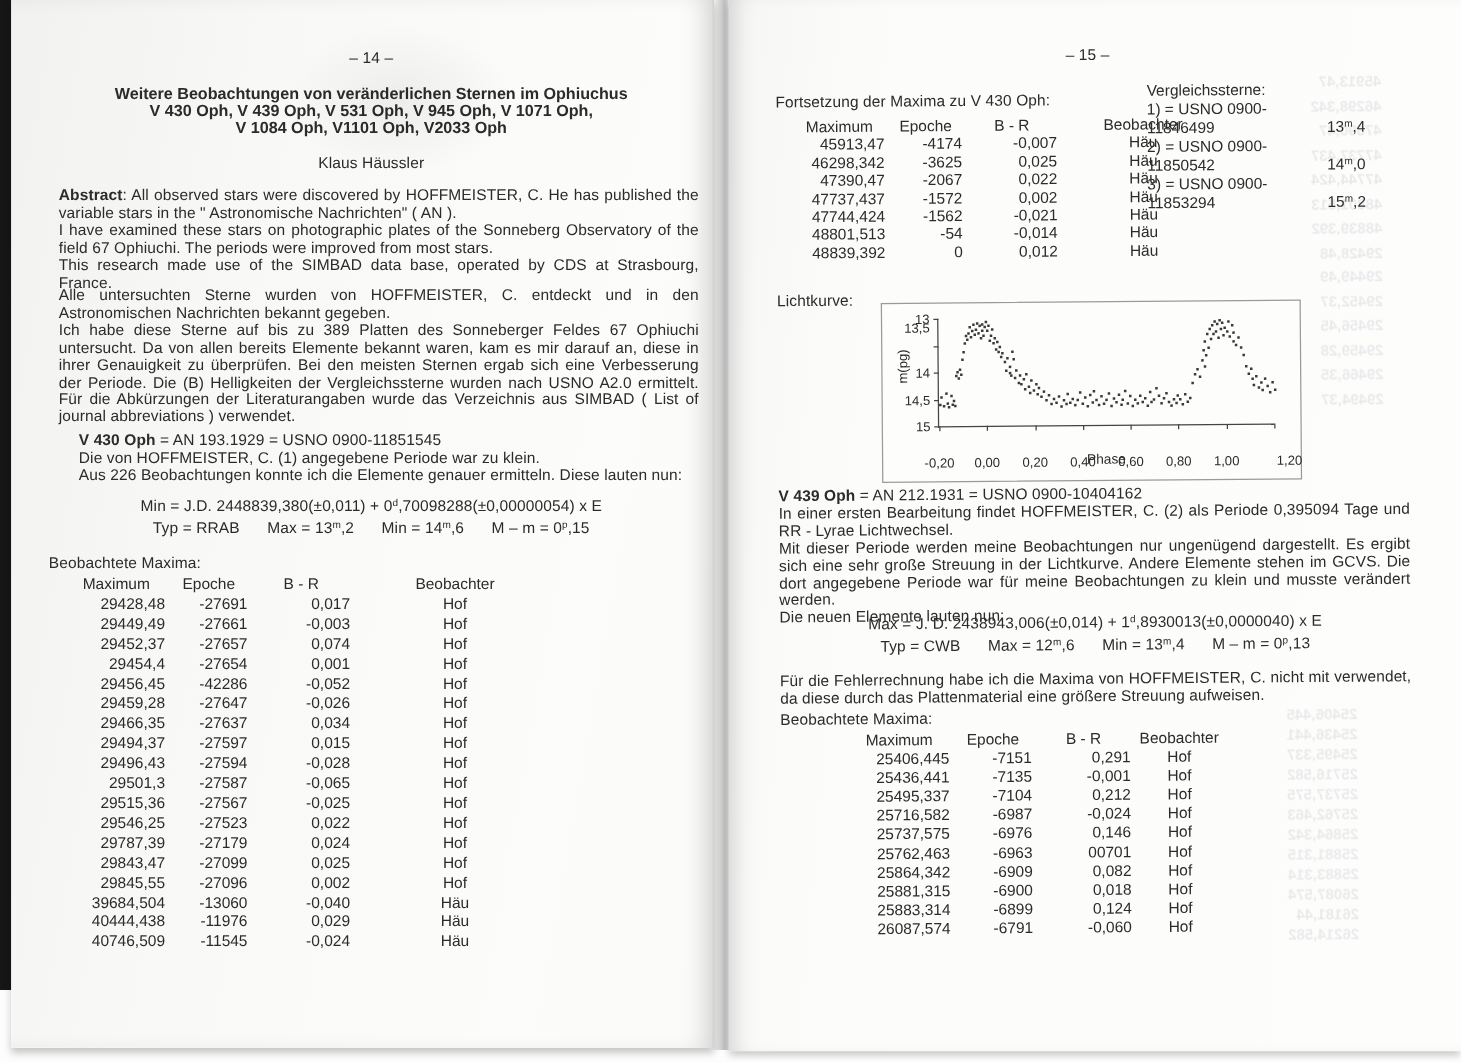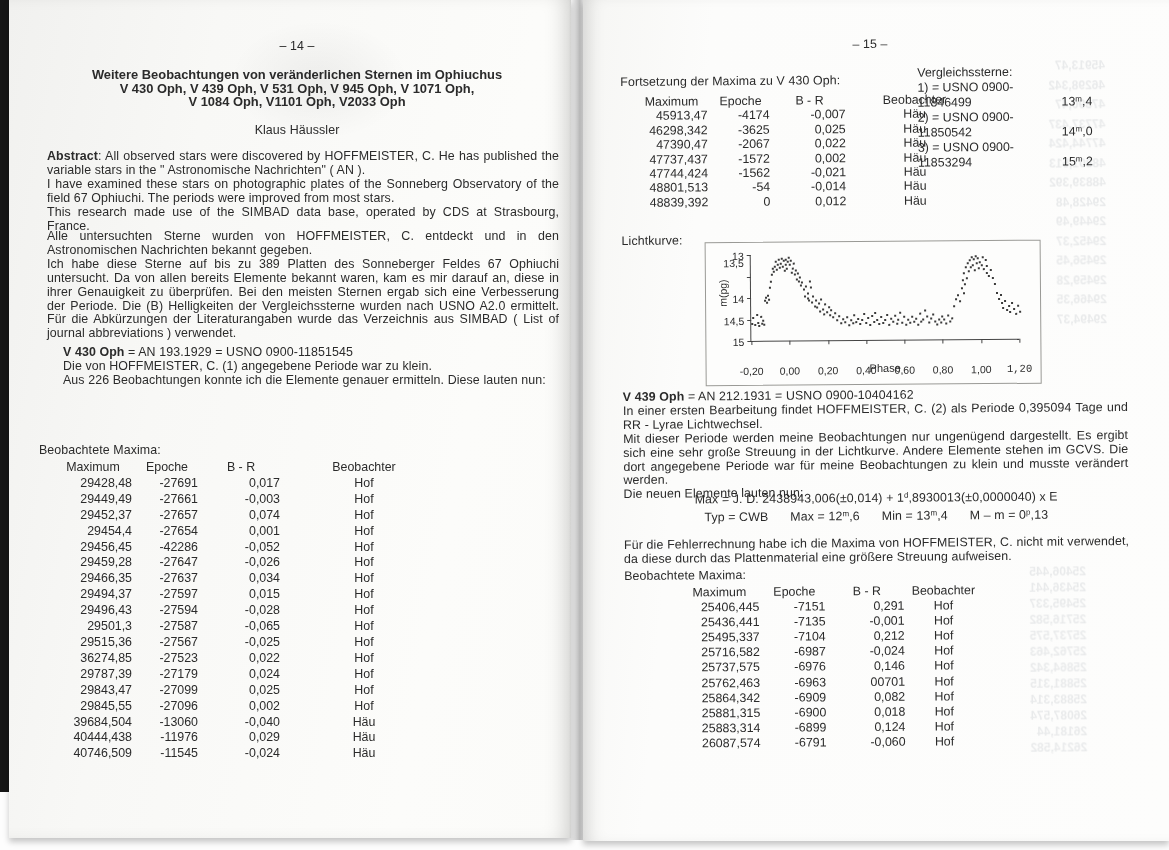--- a/index.html
+++ b/index.html
@@ -90,20 +90,24 @@
       <div>Alle untersuchten Sterne wurden von HOFFMEISTER, C. entdeckt und in den Astronomischen Nachrichten bekannt gegeben.</div>
       <div>Ich habe diese Sterne auf bis zu 389 Platten des Sonneberger Feldes 67 Ophiuchi untersucht. Da von allen bereits Elemente bekannt waren, kam es mir darauf an, diese in ihrer Genauigkeit zu überprüfen. Bei den meisten Sternen ergab sich eine Verbesserung der Periode. Die (B) Helligkeiten der Vergleichssterne wurden nach USNO A2.0 ermittelt. Für die Abkürzungen der Literaturangaben wurde das Verzeichnis aus SIMBAD ( List of journal abbreviations ) verwendet.</div>
     </div>
 
     <div class="abs txt" style="left:38px;top:346px;width:512px;margin-left:16px;">
       <div><span class="b">V 430 Oph</span><span> = AN 193.1929 = USNO 0900-11851545</span></div>
       <div>Die von HOFFMEISTER, C. (1) angegebene Periode war zu klein.</div>
       <div>Aus 226 Beobachtungen konnte ich die Elemente genauer ermitteln. Diese lauten nun:</div>
     </div>
 
+    <div class="abs ctr txt" style="left:38px;top:399px;width:500px;">
+      <div><span class="fseg">Min = J.D. 2448839,380(±0,011) + 0<sup>d</sup>,70098288(±0,00000054) x E</span></div>
+      <div style="margin-top:3px;"><span class="fseg">Typ = RRAB</span><span class="fseg">Max = 13<sup>m</sup>,2</span><span class="fseg">Min = 14<sup>m</sup>,6</span><span class="fseg">M – m = 0<sup>p</sup>,15</span></div>
+    </div>
 
     <div class="abs txt" style="left:30px;top:444px;">Beobachtete Maxima:</div>
 
     <div class="abs tbl t14" style="left:45px;top:460px;">
         <div class="trow hdr">
           <span>Maximum</span>
           <span>Epoche</span>
           <span>B - R</span>
           <span>Beobachter</span>
         </div>
@@ -167,21 +171,21 @@
           <span class="num">-0,065</span>
           <span class="cen">Hof</span>
         </div>
         <div class="trow">
           <span class="num">29515,36</span>
           <span class="num">-27567</span>
           <span class="num">-0,025</span>
           <span class="cen">Hof</span>
         </div>
         <div class="trow">
-          <span class="num">36274,85</span>
+          <span class="num">29546,25</span>
           <span class="num">-27523</span>
           <span class="num">0,022</span>
           <span class="cen">Hof</span>
         </div>
         <div class="trow">
           <span class="num">29787,39</span>
           <span class="num">-27179</span>
           <span class="num">0,024</span>
           <span class="cen">Hof</span>
         </div>
@@ -320,21 +324,21 @@
             <div class="xlab" style="left: 76.5714px;">0,20</div>
             <div class="xtick" style="left: 114.857px;"></div>
             <div class="xlab" style="left: 114.857px;">0,40</div>
             <div class="xtick" style="left: 153.143px;"></div>
             <div class="xlab" style="left: 153.143px;">0,60</div>
             <div class="xtick" style="left: 191.429px;"></div>
             <div class="xlab" style="left: 191.429px;">0,80</div>
             <div class="xtick" style="left: 229.714px;"></div>
             <div class="xlab" style="left: 229.714px;">1,00</div>
             <div class="xtick" style="left: 268px;"></div>
-            <div class="xlab" style="left: 268px; font-family: Liberation Mono, monospace;">1,20</div>
+            <div class="xlab" style="left: 280px;">1,20</div>
             <div class="pt" style="left: 0px; top: 67.94px;"></div>
             <div class="pt" style="left: 1.34px; top: 62.35px;"></div>
             <div class="pt" style="left: 2.87143px; top: 68.8px;"></div>
             <div class="pt" style="left: 4.59429px; top: 59.34px;"></div>
             <div class="pt" style="left: 5.74286px; top: 66.65px;"></div>
             <div class="pt" style="left: 6.89143px; top: 69.66px;"></div>
             <div class="pt" style="left: 8.61429px; top: 61.06px;"></div>
             <div class="pt" style="left: 9.57143px; top: 67.51px;"></div>
             <div class="pt" style="left: 10.72px; top: 64.5px;"></div>
             <div class="pt" style="left: 12.2514px; top: 68.8px;"></div>

